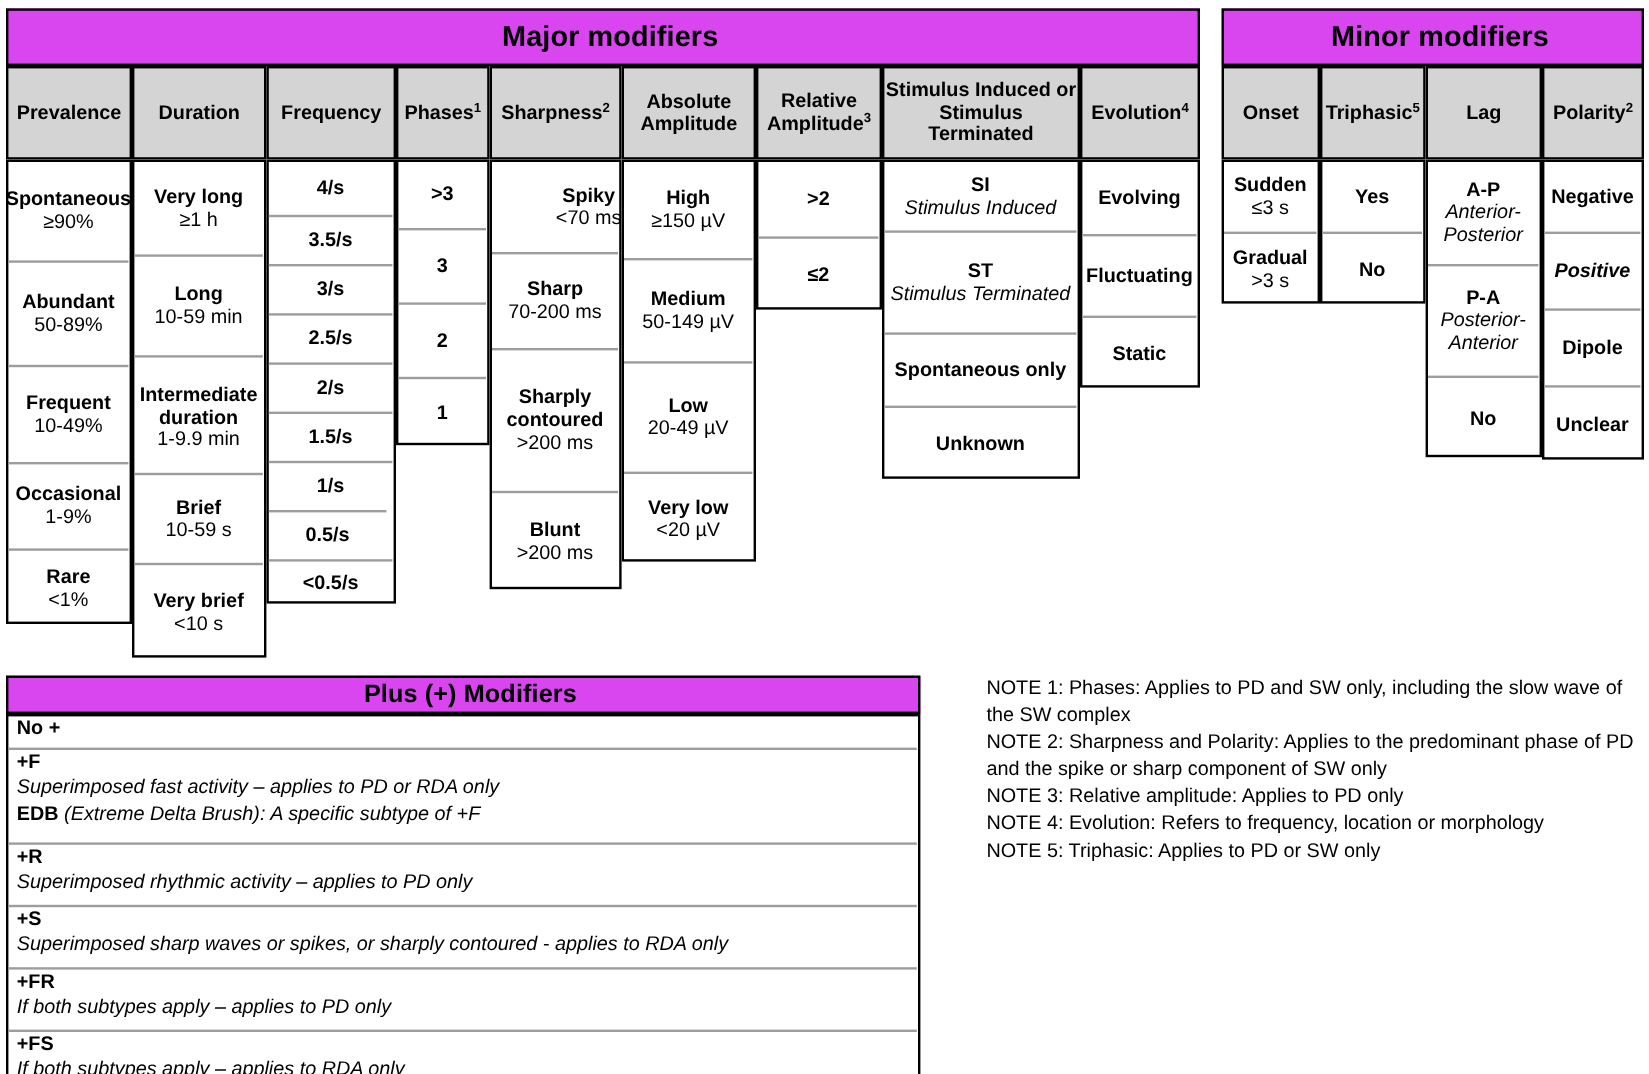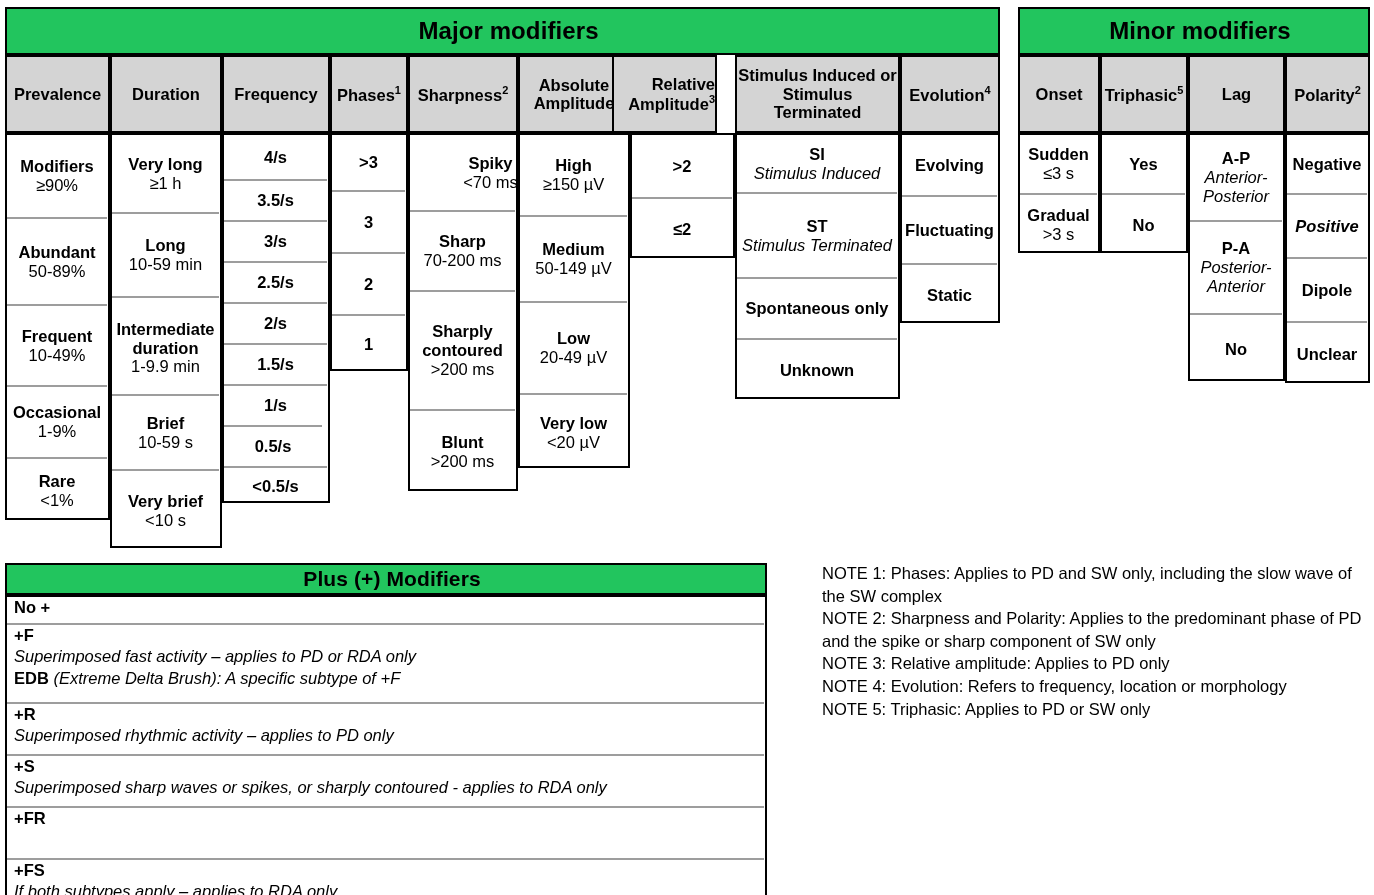--- a/index.html
+++ b/index.html
@@ -25,21 +25,21 @@
     position: absolute;
     box-sizing: border-box;
     display: flex;
     flex-direction: column;
     align-items: center;
     justify-content: center;
     text-align: center;
     line-height: 1.12;
   }
   .banner {
-    background: #22c55e;
+    background: #d946ef;
     border: 2.5px solid #000000;
     font-weight: bold;
     font-size: 24px;
     letter-spacing: .1px;
     padding-left: 12px;
   }
   .hdr {
     background: #d4d4d4;
     border-left: 2.5px solid #000;
     border-right: 2.5px solid #000;
@@ -136,34 +136,34 @@
       </div>
       <div class="box hdr" style="left: 330px; top: 55px; width: 78px; height: 78px;">
         <span>Phases<sup style="font-size: 11px;">1</sup></span>
       </div>
       <div class="box hdr" style="left: 408px; top: 55px; width: 110px; height: 78px;">
         <span>Sharpness<sup style="font-size: 11px;">2</sup></span>
       </div>
       <div class="box hdr" style="left: 518px; top: 55px; width: 112px; height: 78px;">
         <span>Absolute Amplitude</span>
       </div>
-      <div class="box hdr" style="left: 612px; top: 55px; width: 105px; height: 78px; text-align: right;">
+      <div class="box hdr" style="left: 630px; top: 55px; width: 105px; height: 78px;">
         <span>Relative Amplitude<sup style="font-size: 11px;">3</sup></span>
       </div>
       <div class="box hdr" style="left: 735px; top: 55px; width: 165px; height: 78px;">
         <span>Stimulus Induced or Stimulus Terminated</span>
       </div>
       <div class="box hdr" style="left: 900px; top: 55px; width: 100px; height: 78px;">
         <span>Evolution<sup style="font-size: 11px;">4</sup></span>
       </div>
     </div>
   <div id="major-body">
       <div class="colshell" style="left: 5px; top: 133px; width: 105px; height: 387px;">
         <div class="subcell cell first" style="left: 0px; top: 0px; width: 100px; height: 82px;">
-          <div class="b">Modifiers</div>
+          <div class="b">Spontaneous</div>
           <div class="n">≥90%</div>
         </div>
         <div class="subcell cell" style="left: 0px; top: 82px; width: 100px; height: 87px;">
           <div class="b">Abundant</div>
           <div class="n">50-89%</div>
         </div>
         <div class="subcell cell" style="left: 0px; top: 169px; width: 100px; height: 81px;">
           <div class="b">Frequent</div>
           <div class="n">10-49%</div>
         </div>
@@ -391,20 +391,21 @@
       <div class="plus-row" style="left: 0px; top: 105px; width: 757px; height: 52px;">
         <div class="code">+R</div>
         <div class="desc">Superimposed rhythmic activity – applies to PD only</div>
       </div>
       <div class="plus-row" style="left: 0px; top: 157px; width: 757px; height: 52px;">
         <div class="code">+S</div>
         <div class="desc">Superimposed sharp waves or spikes, or sharply contoured - applies to RDA only</div>
       </div>
       <div class="plus-row" style="left: 0px; top: 209px; width: 757px; height: 52px;">
         <div class="code">+FR</div>
+        <div class="desc">If both subtypes apply – applies to PD only</div>
       </div>
       <div class="plus-row" style="left: 0px; top: 261px; width: 757px; height: 52px;">
         <div class="code">+FS</div>
         <div class="desc">If both subtypes apply – applies to RDA only</div>
       </div>
     </div>
 
   <div id="notes" style="left: 822px; top: 562px; width: 540px;"><div class="note-line">NOTE 1: Phases: Applies to PD and SW only, including the slow wave of the SW complex</div><div class="note-line">NOTE 2: Sharpness and Polarity: Applies to the predominant phase of PD and the spike or sharp component of SW only</div><div class="note-line">NOTE 3: Relative amplitude: Applies to PD only</div><div class="note-line">NOTE 4: Evolution: Refers to frequency, location or morphology</div><div class="note-line">NOTE 5: Triphasic: Applies to PD or SW only</div></div>
 
 </div>

